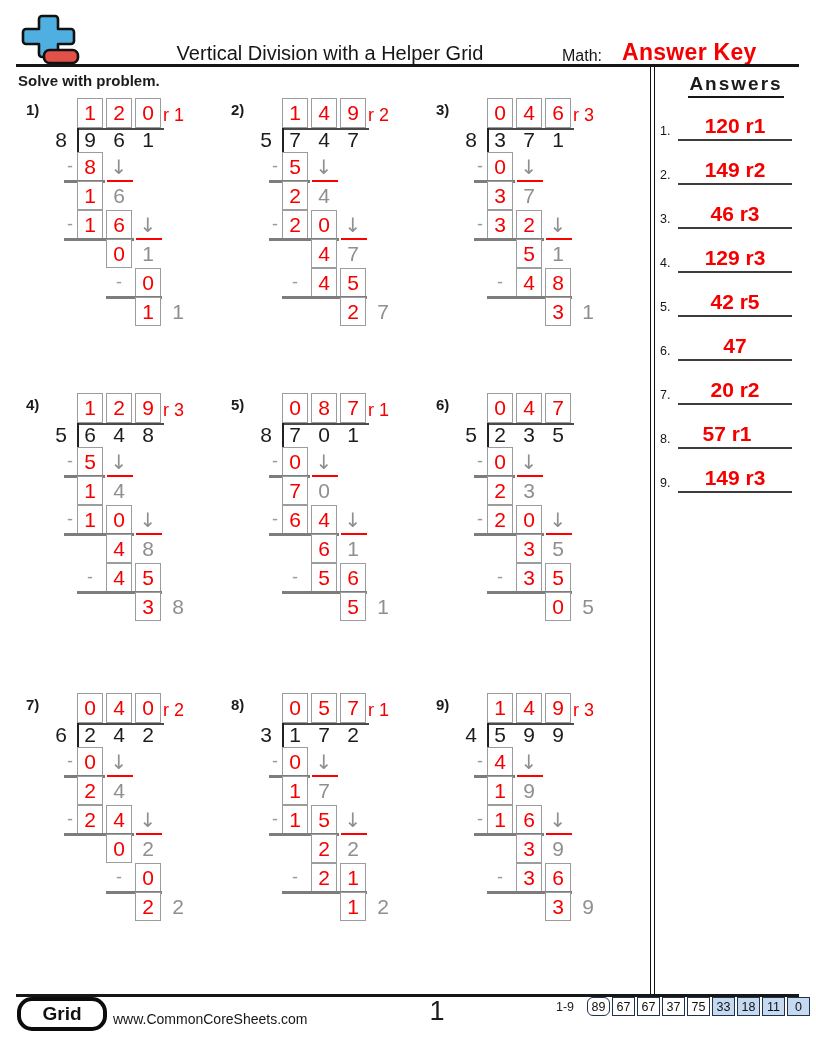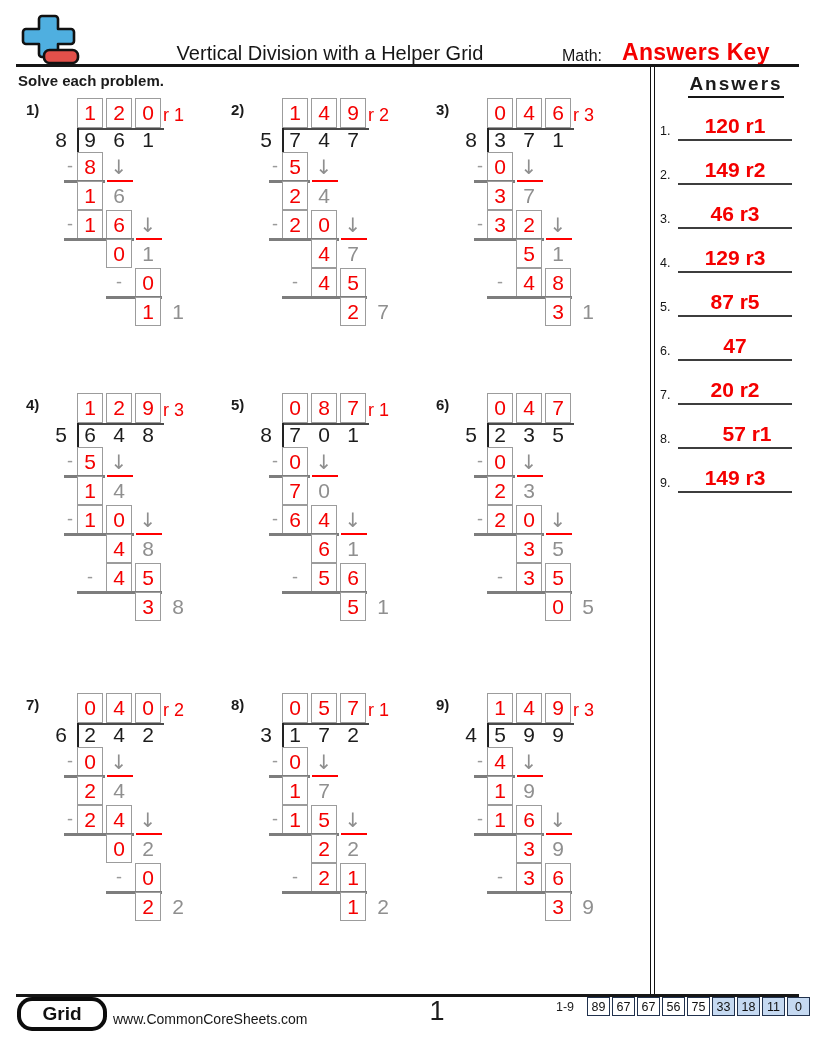--- a/index.html
+++ b/index.html
@@ -46,50 +46,50 @@
 <body>
 
 <svg class="abs" style="left:20px;top:13px;" width="60" height="53" viewBox="0 0 60 53">
   <g stroke="#111" stroke-width="2.6" stroke-linejoin="round">
     <path d="M22 3 h13 a3 3 0 0 1 3 3 v10 h13 a3 3 0 0 1 3 3 v9 a3 3 0 0 1 -3 3 H38 v10 a3 3 0 0 1 -3 3 H22 a3 3 0 0 1 -3 -3 V31 H6 a3 3 0 0 1 -3 -3 v-9 a3 3 0 0 1 3 -3 h13 V6 a3 3 0 0 1 3 -3 z" fill="#4FAFE0"></path>
     <rect x="24" y="37" width="34" height="13" rx="5.5" fill="#E2504A"></rect>
   </g>
 </svg>
 <div class="abs title" style="left:140px;top:42px;width:380px;">Vertical Division with a Helper Grid</div>
 <div class="abs name-label" style="left:562px;top:47px;">Math:</div>
-<div class="abs answer-key" style="left:622px;top:39px;">Answers Key</div>
+<div class="abs answer-key" style="left:622px;top:39px;">Answer Key</div>
 <div class="abs rule" style="left:16px;top:64px;width:783px;height:3px;"></div>
-<div class="abs instruction" style="left:18px;top:72px;">Solve each problem.</div>
+<div class="abs instruction" style="left:18px;top:72px;">Solve with problem.</div>
 
 <div class="abs dbl-line" style="left:650px;top:67px;height:927px;"></div>
 <div class="abs ans-heading" style="left:688px;top:73px;width:96px;">Answers</div>
 <div id="answers-list" class="abs" style="left:0;top:0;">
     <div class="abs ans-num" style="left: 660px; top: 124px;">1.</div>
     <div class="abs ans-val" style="left: 678px; top: 114px;">120 r1</div>
     <div class="abs ans-line" style="left: 678px; top: 139px;"></div>
     <div class="abs ans-num" style="left: 660px; top: 168px;">2.</div>
     <div class="abs ans-val" style="left: 678px; top: 158px;">149 r2</div>
     <div class="abs ans-line" style="left: 678px; top: 183px;"></div>
     <div class="abs ans-num" style="left: 660px; top: 212px;">3.</div>
     <div class="abs ans-val" style="left: 678px; top: 202px;">46 r3</div>
     <div class="abs ans-line" style="left: 678px; top: 227px;"></div>
     <div class="abs ans-num" style="left: 660px; top: 256px;">4.</div>
     <div class="abs ans-val" style="left: 678px; top: 246px;">129 r3</div>
     <div class="abs ans-line" style="left: 678px; top: 271px;"></div>
     <div class="abs ans-num" style="left: 660px; top: 300px;">5.</div>
-    <div class="abs ans-val" style="left: 678px; top: 290px;">87 r5</div>
+    <div class="abs ans-val" style="left: 678px; top: 290px;">42 r5</div>
     <div class="abs ans-line" style="left: 678px; top: 315px;"></div>
     <div class="abs ans-num" style="left: 660px; top: 344px;">6.</div>
     <div class="abs ans-val" style="left: 678px; top: 334px;">47</div>
     <div class="abs ans-line" style="left: 678px; top: 359px;"></div>
     <div class="abs ans-num" style="left: 660px; top: 388px;">7.</div>
     <div class="abs ans-val" style="left: 678px; top: 378px;">20 r2</div>
     <div class="abs ans-line" style="left: 678px; top: 403px;"></div>
     <div class="abs ans-num" style="left: 660px; top: 432px;">8.</div>
-    <div class="abs ans-val" style="left: 690px; top: 422px;">57 r1</div>
+    <div class="abs ans-val" style="left: 670px; top: 422px;">57 r1</div>
     <div class="abs ans-line" style="left: 678px; top: 447px;"></div>
     <div class="abs ans-num" style="left: 660px; top: 476px;">9.</div>
     <div class="abs ans-val" style="left: 678px; top: 466px;">149 r3</div>
     <div class="abs ans-line" style="left: 678px; top: 491px;"></div>
   </div>
 
 <div id="problems-layer" class="abs" style="left:0;top:0;">
     <div class="problem" style="left: 20px; top: 95px;">
       <div class="plabel">1)</div>
       <div class="box" style="left: 57px; top: 3px; height: 30px;">1</div>
@@ -396,22 +396,22 @@
   </div>
 
 <div class="abs rule" style="left:16px;top:994px;width:783px;height:2.5px;"></div>
 <div class="badge">
   <div class="badge-inner">Grid</div>
 </div>
 <div class="abs url" style="left:113px;top:1011px;">www.CommonCoreSheets.com</div>
 <div class="abs page-num" style="left:397px;top:996px;">1</div>
 <div class="abs score-label" style="left:556px;top:1000px;">1-9</div>
 <div class="score-row" id="score-row">
-    <div class="score-cell" style="position: relative;">89</div>
+    <div class="score-cell" style="position: relative; border-radius: 6px;">89</div>
     <div class="score-cell" style="position: relative;">67</div>
     <div class="score-cell" style="position: relative;">67</div>
-    <div class="score-cell" style="position: relative;">56</div>
+    <div class="score-cell" style="position: relative;">37</div>
     <div class="score-cell" style="position: relative;">75</div>
     <div class="score-cell shaded" style="position: relative;">33</div>
     <div class="score-cell shaded" style="position: relative;">18</div>
     <div class="score-cell shaded" style="position: relative; text-align: center;">11</div>
     <div class="score-cell shaded" style="position: relative;">0</div>
   </div>
 
 </body></html>

